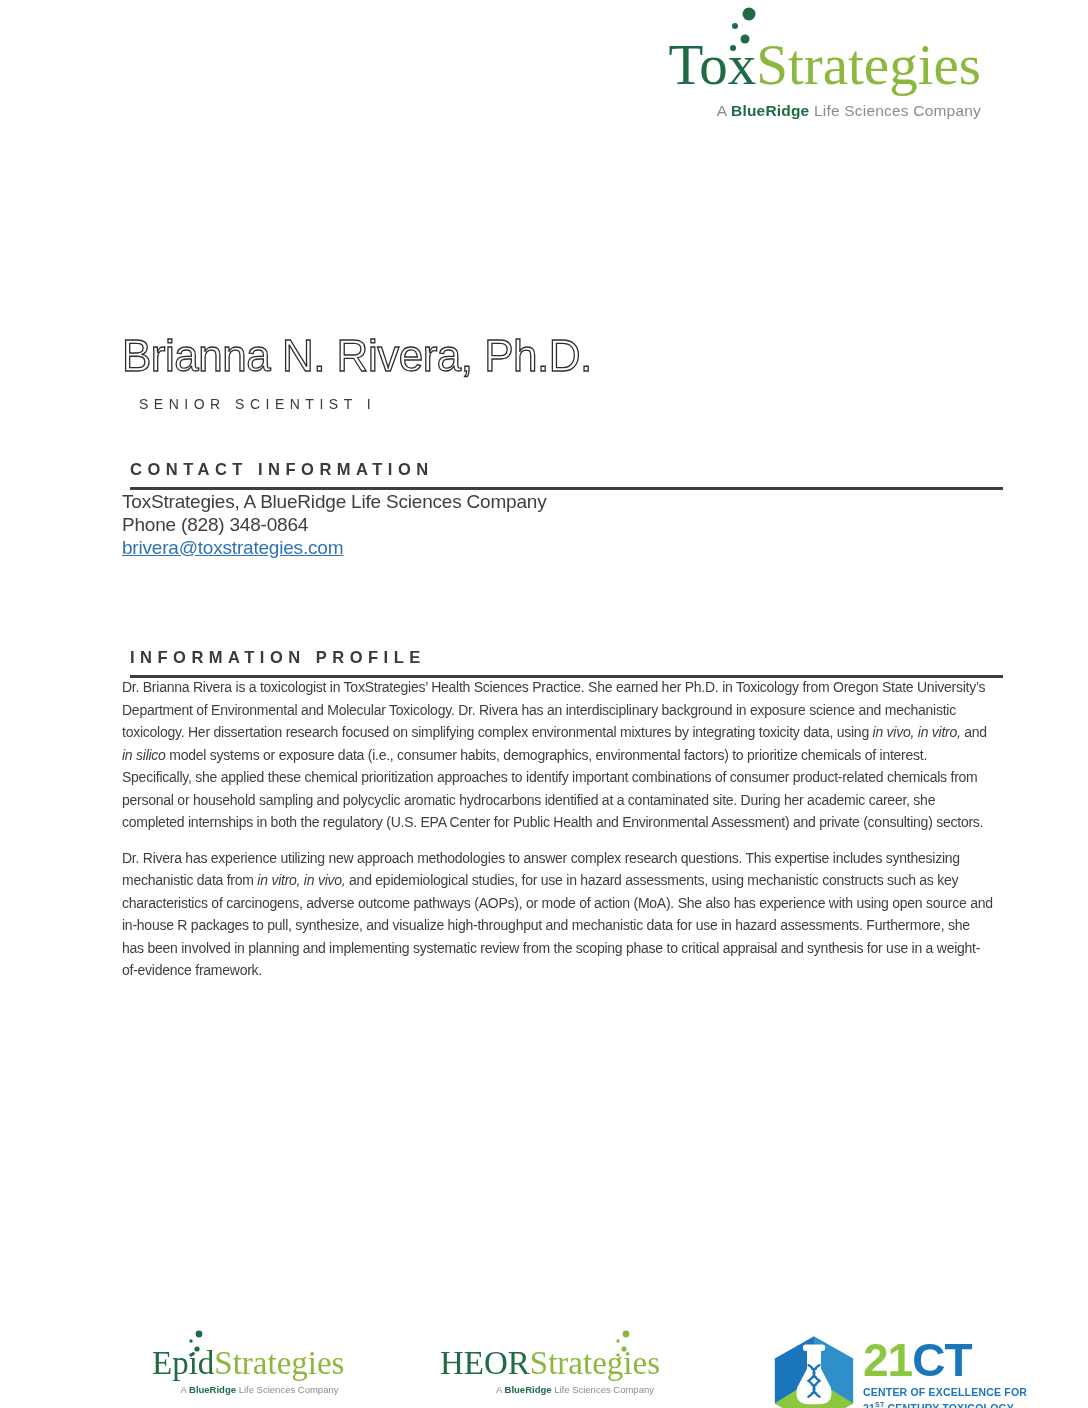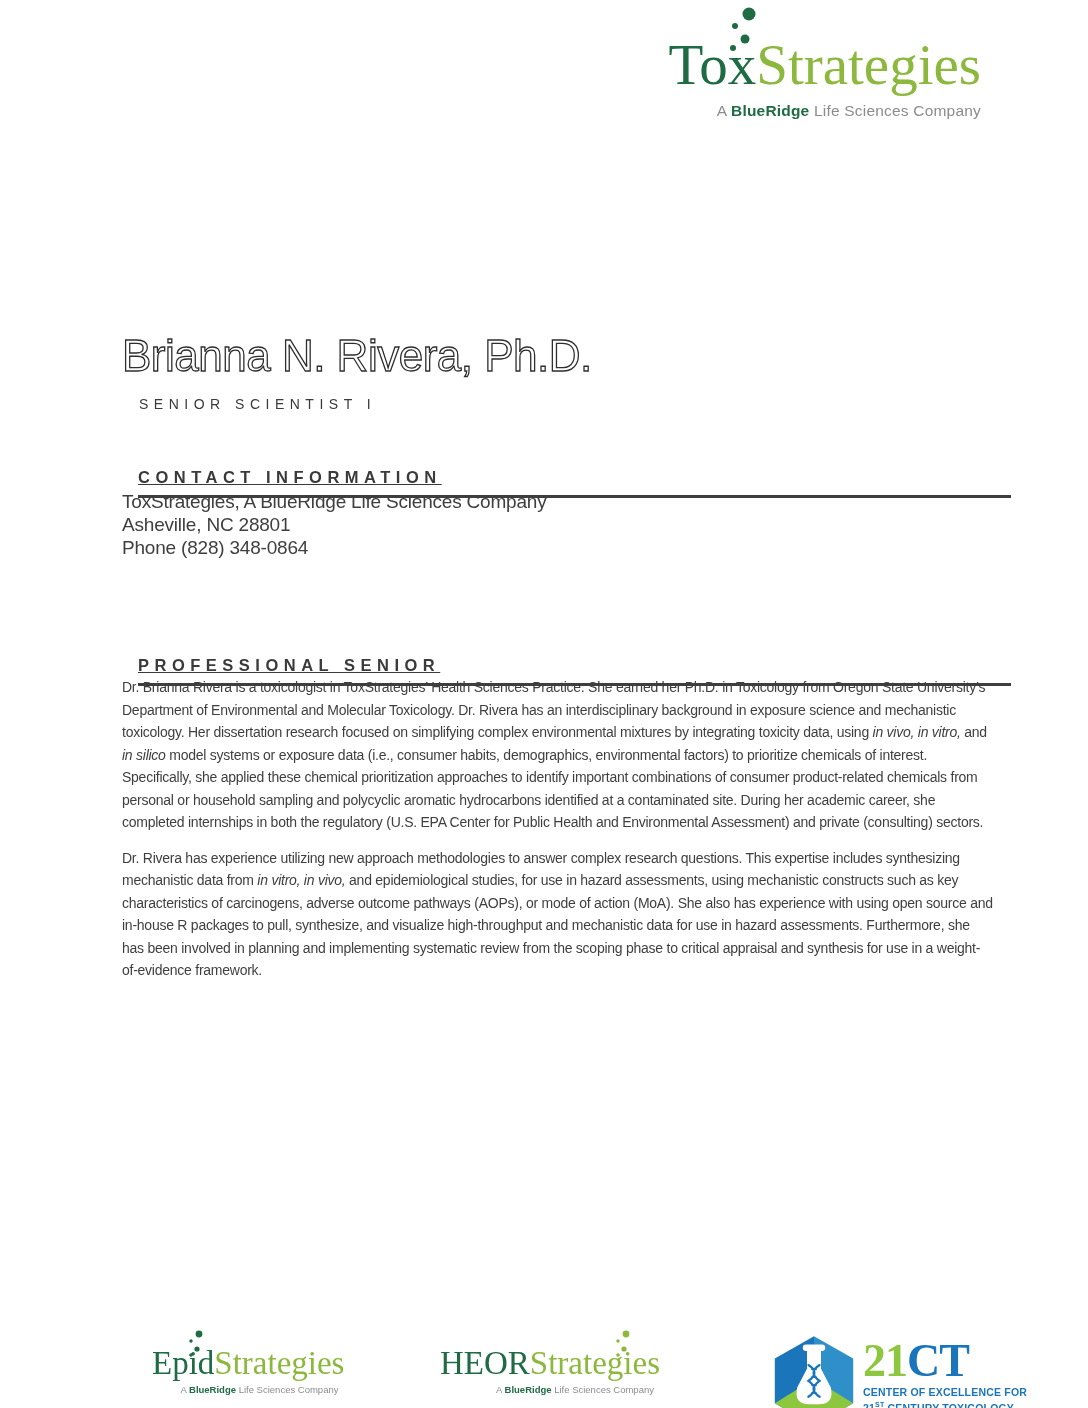--- a/index.html
+++ b/index.html
@@ -17,23 +17,23 @@
   .brand-tagline b{color:var(--dark-green);}
 
   
   .content{position:absolute;left:122px;top:0;width:873px;}
   .person-name{position:absolute;top:331px;left:0;margin:0;font-weight:normal;font-size:44px;
                letter-spacing:-0.5px;white-space:nowrap;color:#fff;-webkit-text-stroke:1.3px #2E2E2E;}
   @supports not (-webkit-text-stroke:1px #000){.person-name{color:#2E2E2E;}}
   .person-title{position:absolute;top:396px;left:17px;font-size:14px;letter-spacing:5.5px;
                 color:var(--heading-dark);}
 
-  .section-heading{position:absolute;left:0;width:100%;margin:16px;font-size:16.5px;font-weight:bold;
+  .section-heading{position:absolute;left:0;width:100%;margin:8px;font-size:16.5px;font-weight:bold;
                    letter-spacing:5.5px;color:var(--heading-dark);
-                   border-bottom:3px solid #3E3E3E;padding-bottom:8px;text-decoration:underline;}
+                   border-bottom:3px solid #3E3E3E;padding-bottom:8px;}
   .heading-contact{top:452px;}
   .heading-profile{top:640px;}
 
   .contact-block{position:absolute;top:490px;left:0;font-size:19px;line-height:23px;
                  letter-spacing:-0.2px;color:var(--body-text);}
   .contact-block a{color:var(--link-blue);text-decoration:underline;}
 
   .profile-text{position:absolute;top:676px;left:0;width:100%;font-size:14px;line-height:22.5px;
                 letter-spacing:-0.25px;text-align:left;color:var(--body-text);}
   .profile-text p{margin:0 0 13px 0;}
@@ -48,21 +48,21 @@
   .epid-dots{left:34px;top:-17px;}
   .heor-dots{right:28px;top:-17px;}
   .logo-tagline{margin-top:4px;font-size:9.5px;color:var(--tag-gray);text-align:right;padding-right:6px;}
   .logo-tagline b{color:var(--dark-green);}
   .epid{position:absolute;left:152px;top:22px;}
   .heor{position:absolute;left:440px;top:22px;}
   .ct{position:absolute;left:772px;top:8px;}
   .ct-top{display:flex;align-items:flex-start;}
   .ct-hex{width:84px;height:94px;flex:0 0 auto;}
   .ct-right{margin-left:7px;padding-top:8px;}
-  .ct-name{font-size:46px;font-weight:bold;line-height:.85;letter-spacing:-1px;font-family:Liberation Serif, serif;}
+  .ct-name{font-size:46px;font-weight:bold;line-height:.85;letter-spacing:-1px;}
   .ct-21{color:var(--ct-green);}
   .ct-ct{color:var(--ct-blue);}
   .ct-sub{margin-top:6px;font-size:10.5px;font-weight:bold;line-height:1.3;letter-spacing:.2px;
           color:var(--ct-blue);}
   .ct-sub sup{font-size:7px;}
   .ct-tagline{margin-top:4px;font-size:10.5px;color:var(--tag-gray);text-align:center;padding-left:14px;}
   .ct-tagline b{color:var(--dark-green);}
 </style>
 </head>
 <body>
@@ -88,25 +88,25 @@
 
   <div class="content">
 
     <h1 class="person-name">Brianna N. Rivera, Ph.D.</h1>
     <div class="person-title">SENIOR SCIENTIST I</div>
 
     <h2 class="section-heading heading-contact">CONTACT INFORMATION</h2>
 
     <div class="contact-block">
       <div>ToxStrategies, A BlueRidge Life Sciences Company</div>
-      <div>Asheville, NC 28801</div>
       <div>Phone (828) 348-0864</div>
+      <div><a href="#">brivera@toxstrategies.com</a></div>
     </div>
 
-    <h2 class="section-heading heading-profile">PROFESSIONAL SENIOR</h2>
+    <h2 class="section-heading heading-profile">INFORMATION PROFILE</h2>
 
     <div class="profile-text">
       <p><span>Dr. Brianna Rivera is a toxicologist in ToxStrategies’ Health Sciences Practice. She earned her Ph.D. in Toxicology from Oregon State University’s Department of Environmental and Molecular Toxicology. Dr. Rivera has an interdisciplinary background in exposure science and mechanistic toxicology. Her dissertation research focused on simplifying complex environmental mixtures by integrating toxicity data, using </span><em>in vivo, in vitro,</em><span> and </span><em>in silico</em><span> model systems or exposure data (i.e., consumer habits, demographics, environmental factors) to prioritize chemicals of interest. Specifically, she applied these chemical prioritization approaches to identify important combinations of consumer product-related chemicals from personal or household sampling and polycyclic aromatic hydrocarbons identified at a contaminated site. During her academic career, she completed internships in both the regulatory (U.S. EPA Center for Public Health and Environmental Assessment) and private (consulting) sectors.</span></p>
       <p><span>Dr. Rivera has experience utilizing new approach methodologies to answer complex research questions. This expertise includes synthesizing mechanistic data from </span><em>in vitro, in vivo,</em><span> and epidemiological studies, for use in hazard assessments, using mechanistic constructs such as key characteristics of carcinogens, adverse outcome pathways (AOPs), or mode of action (MoA). She also has experience with using open source and in-house R packages to pull, synthesize, and visualize high-throughput and mechanistic data for use in hazard assessments. Furthermore, she has been involved in planning and implementing systematic review from the scoping phase to critical appraisal and synthesis for use in a weight-of-evidence framework.</span></p>
     </div>
   </div>
 
   <div class="footer">
 
     <div class="epid">

